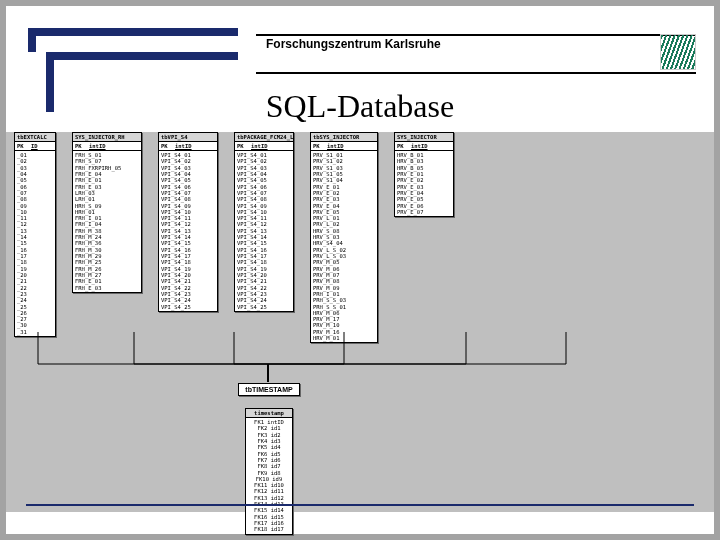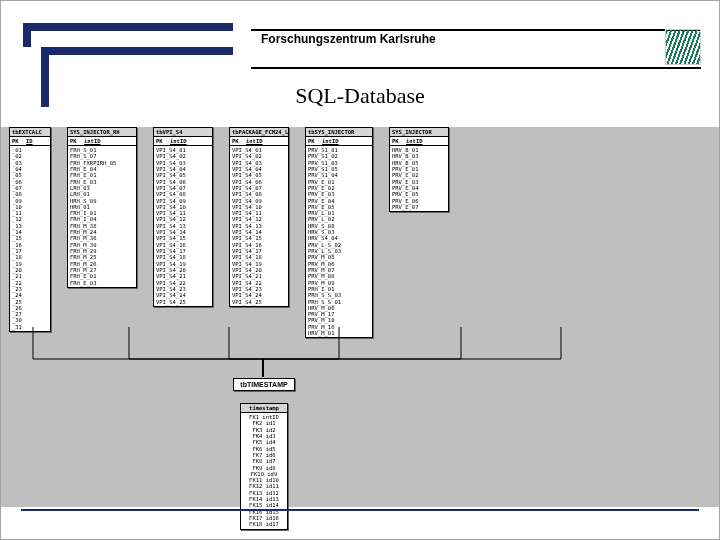--- a/index.html
+++ b/index.html
@@ -9,21 +9,21 @@
     background: #fff;
     font-family: Arial, Helvetica, sans-serif;
     position: relative;
     overflow: hidden;
   }
   .slide {
     width: 720px;
     height: 540px;
     background: #fff;
     position: relative;
-    border: 1px solid #a3a3a3;
+    border: 6px solid #a3a3a3;
   }
   
   .header-bar {
     position: absolute;
     top: 28px; left: 0; right: 0;
     height: 40px;
   }
   .header-line-top {
     position: absolute;
     top: 0; left: 250px; right: 18px;
@@ -55,21 +55,21 @@
     border-left: 8px solid #1a2a6c;
     border-top: 8px solid #1a2a6c;
   }
   .bracket1 { top: 22px; left: 22px; width: 210px; height: 24px; }
   .bracket2 { top: 46px; left: 40px; width: 192px; height: 60px; }
   
   .title {
     position: absolute;
     top: 82px; left: 0; right: 0;
     text-align: center;
-    font-size: 22px;
+    font-size: 32px;
     font-family: "Times New Roman", Times, serif;
     color: #000;
   }
   
   .diagram {
     position: absolute;
     top: 126px; left: 0; right: 0;
     height: 380px;
     background: #bfbfbf;
   }

